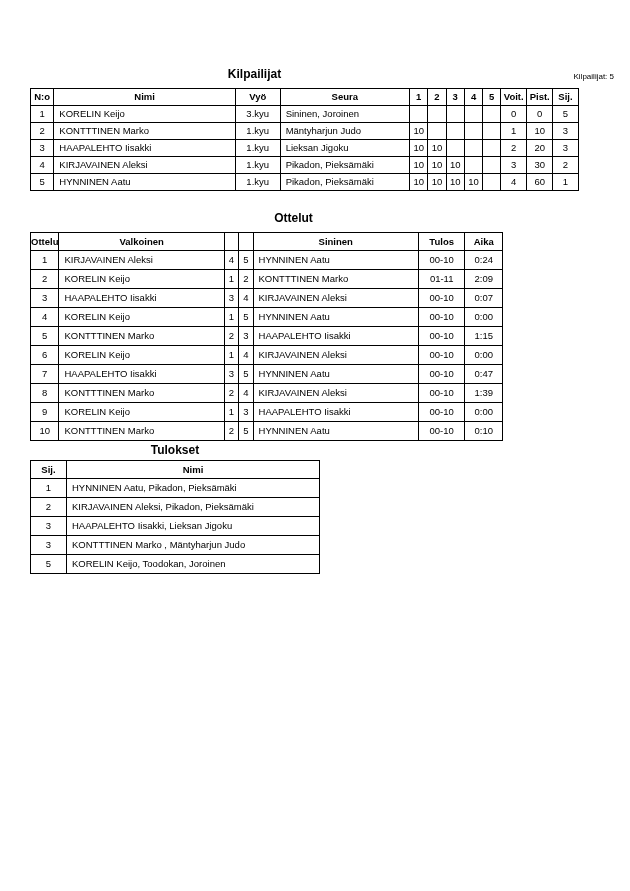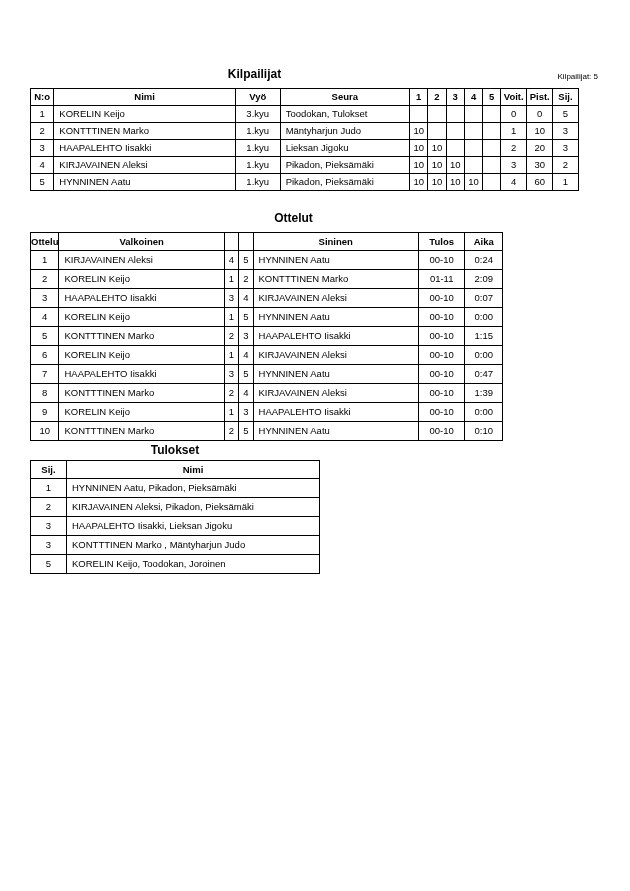--- a/index.html
+++ b/index.html
@@ -36,21 +36,21 @@
     font-weight: bold;
     color: #000;
   }
   .lbl-kilpailijat { top: 67px; left: 30px; width: 449px; }
   .lbl-ottelut { top: 211px; left: 30px; width: 527px; }
   .lbl-tulokset { top: 443px; left: 30px; width: 290px; }
 
   .count {
     position: absolute;
     top: 72px;
-    right: 32px;
+    right: 16px;
     font-size: 8px;
     color: #000;
   }
 
   table {
     position: absolute;
     border-collapse: collapse;
     font-size: 9.5px;
     color: #000;
     background: #fff;
@@ -140,21 +140,21 @@
         <th>Voit.</th>
         <th>Pist.</th>
         <th>Sij.</th>
       </tr>
     </thead>
     <tbody>
       <tr>
         <td class="c">1</td>
         <td class="l">KORELIN Keijo</td>
         <td class="c">3.kyu</td>
-        <td class="l">Toodokan, Tulokset</td>
+        <td class="l">Sininen, Joroinen</td>
         <td class="c"></td>
         <td class="c"></td>
         <td class="c"></td>
         <td class="c"></td>
         <td class="c"></td>
         <td class="c">0</td>
         <td class="c">0</td>
         <td class="c">5</td>
       </tr>
       <tr>

